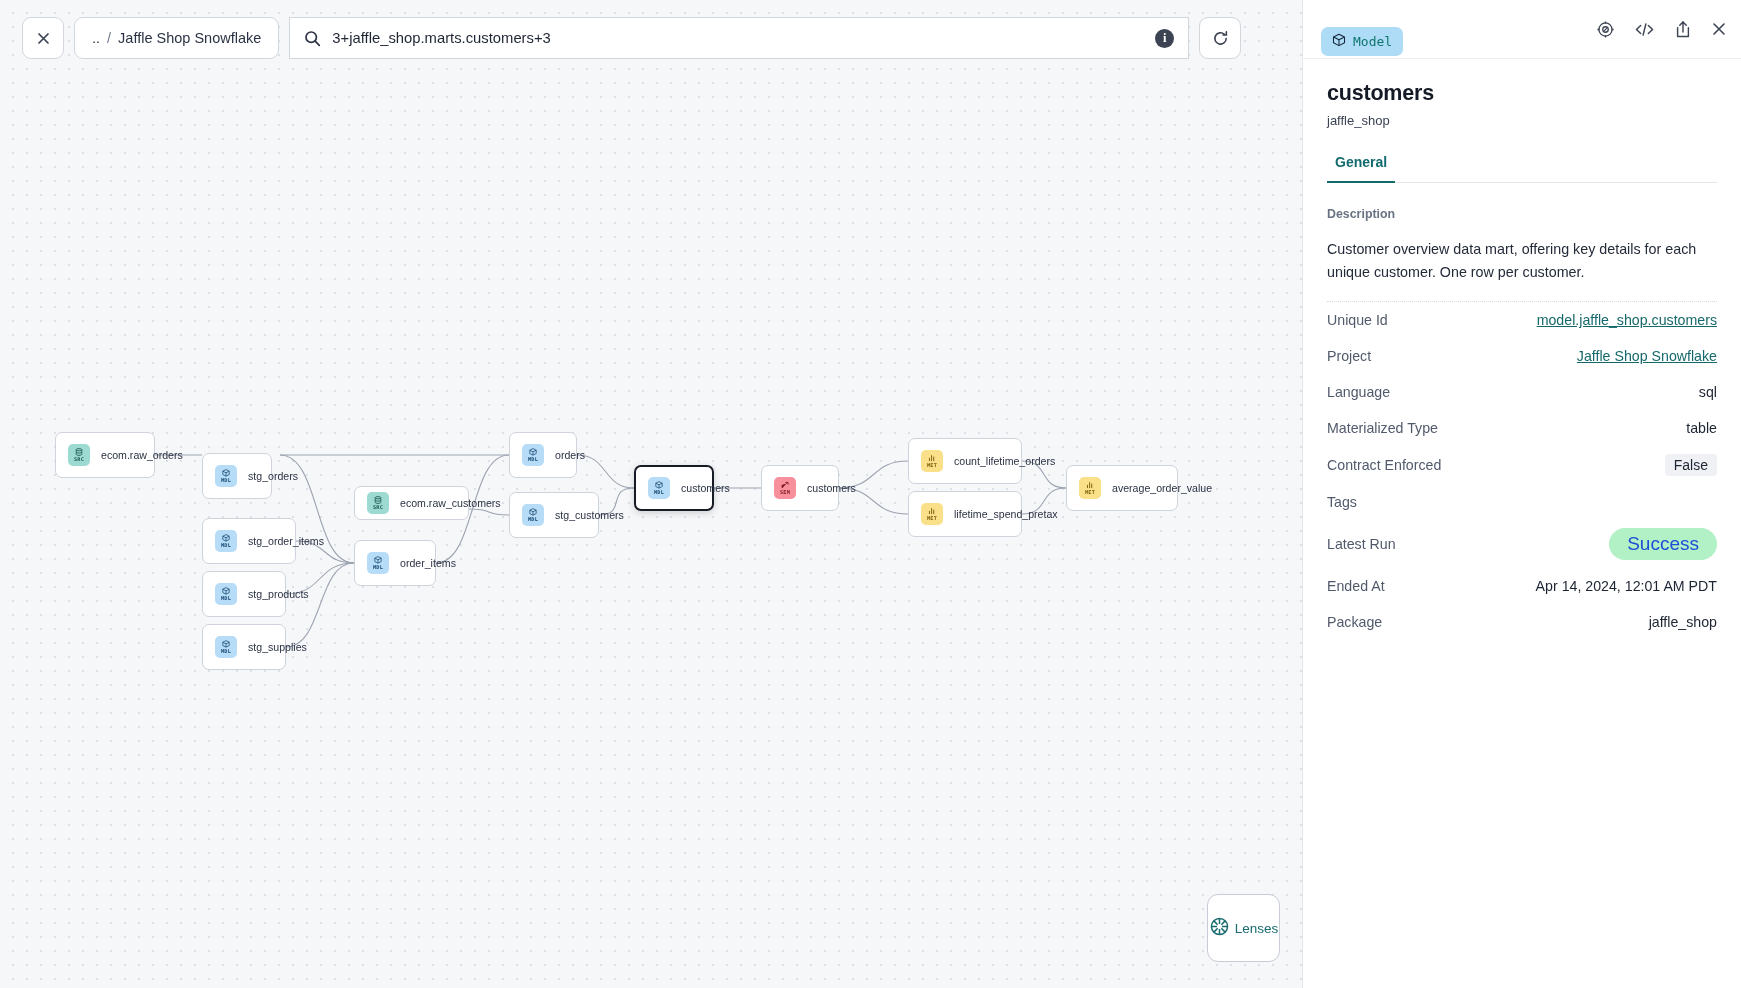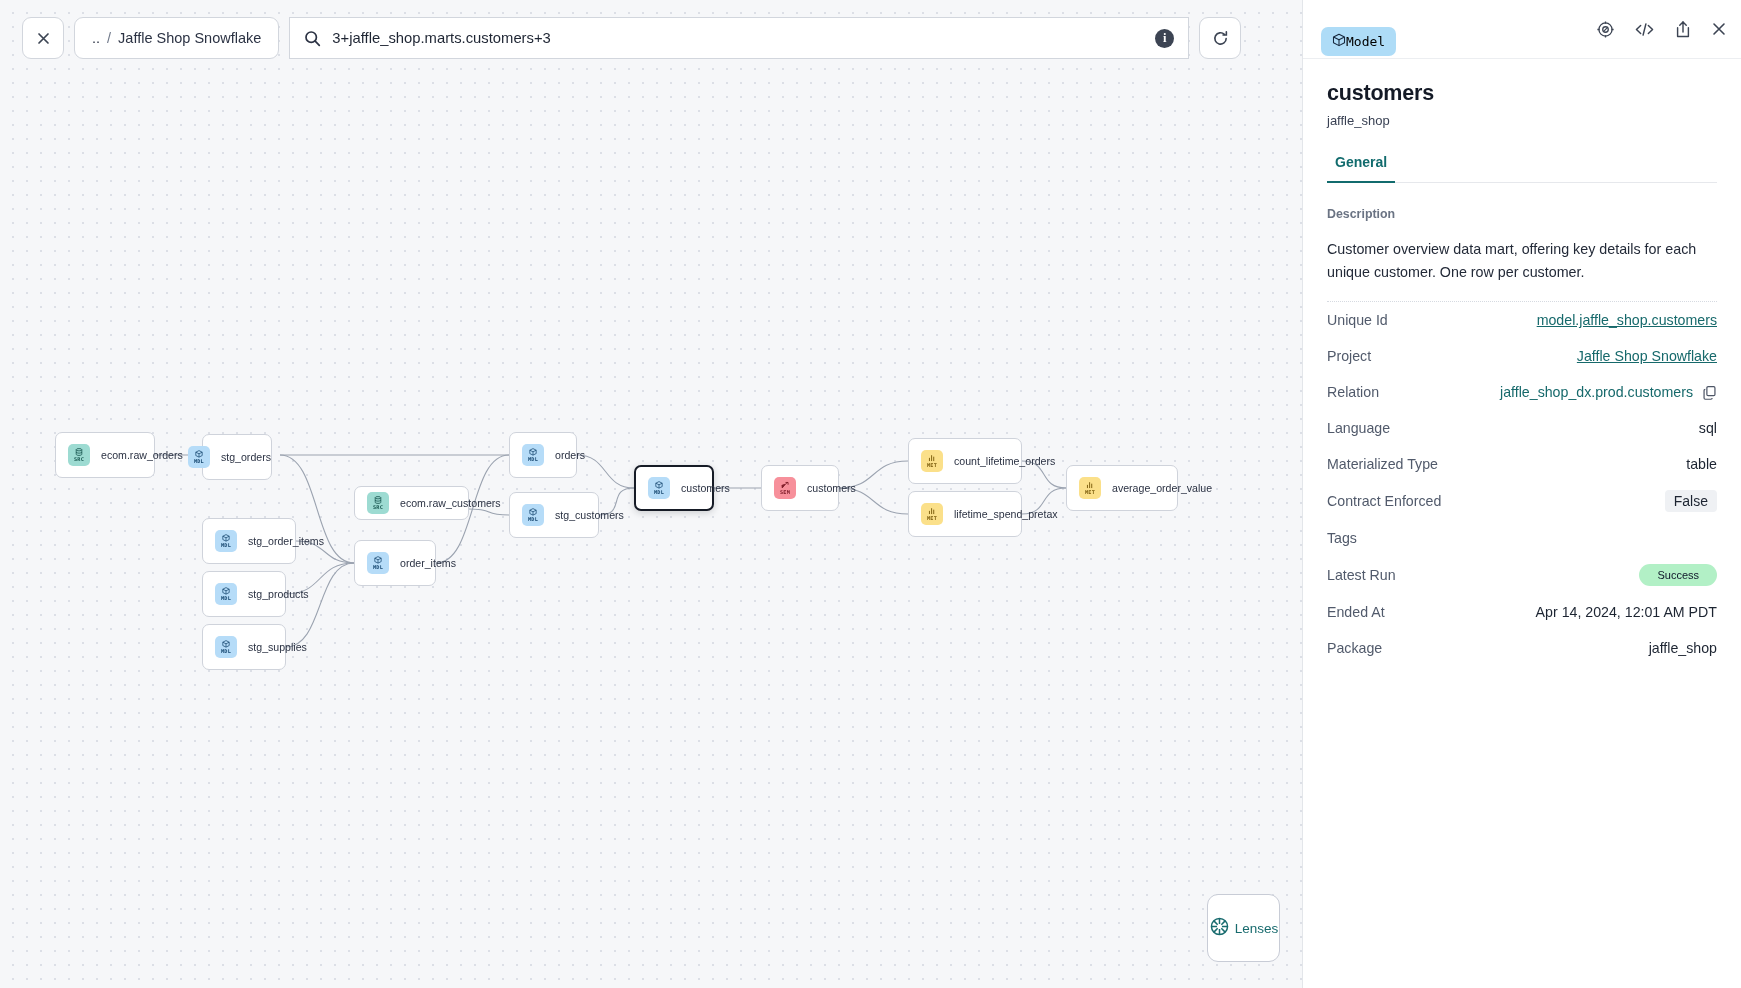--- a/index.html
+++ b/index.html
@@ -119,22 +119,22 @@
     border-left: 1px solid #e3e6ea;
     display: flex; flex-direction: column;
     position: relative;
   }
   #panel-top {
     height: 59px; flex: 0 0 59px;
     display: flex; align-items: center; padding: 0 14px 0 18px;
     border-bottom: 1px solid #eceef1;
   }
   #type-badge {
-    display: inline-flex; align-items: center; 
-    background: #aedcf7; color: #000000;
+    display: inline-flex; align-items: center; gap: 7px;
+    background: #aedcf7; color: #0f766e;
     border-radius: 7px; padding: 6px 11px;
     font-family: "DejaVu Sans Mono", monospace;
     font-size: 13px; cursor: pointer; margin-top: 24px;
   }
   #panel-top-actions { margin-left: auto; display: flex; align-items: center; gap: 19px; color: #3c4453; }
   #panel-top-actions .pt-ico { cursor: pointer; display:flex; }
 
   #panel-head { padding: 22px 24px 0 24px; }
   #panel-title { font-size: 21.5px; font-weight: bold; color: #141a26; letter-spacing: -.2px; }
   #panel-subtitle { font-size: 13px; color: #394153; margin-top: 7px; }
@@ -158,21 +158,21 @@
     min-height: 36px; padding: 8px 0;
   }
   .prop-key { font-size: 14.2px; color: #515a6b; }
   .prop-val { font-size: 14.2px; color: #1d2532; text-align: right; display:flex; align-items:center; gap:9px;padding-left:48px; }
   .prop-val.link { color: #16696b; text-decoration: underline; cursor: pointer; }
   .prop-val.link-plain { color: #16696b; cursor: pointer; }
   .chip-gray {
     background: #eff1f4; color: #1d2532; border-radius: 4px; padding: 3px 9px; font-size: 14px;
   }
   .chip-success {
-    background: #b2f0c6; color: #0f172a; border-radius: 999px; padding: 5px 18px; font-size: 11px;
+    background: #b2f0c6; color: #1d4ed8; border-radius: 999px; padding: 5px 18px; font-size: 19px;
   }
   .copy-ico { cursor: pointer; display: flex; color: #4d5566; }
 </style>
 </head>
 <body>
 
 <div id="app">
 
   <div id="canvas">
 
@@ -198,21 +198,21 @@
           <div class="badge src">
             <svg width="8" height="8" viewBox="0 0 12 12" fill="none" stroke="currentColor" stroke-width="1.2">
               <ellipse cx="6" cy="2.6" rx="4.2" ry="1.7"></ellipse>
               <path d="M1.8 2.6 V9.4 c0 .95 1.9 1.7 4.2 1.7 s4.2-.75 4.2-1.7 V2.6"></path>
               <path d="M1.8 6 c0 .95 1.9 1.7 4.2 1.7 s4.2-.75 4.2-1.7"></path>
             </svg>
             <span>SRC</span>
           </div>
           <span class="node-label">ecom.raw_orders</span>
         </div>
-        <div class="node" style="left: 202px; top: 434px; width: 70px; height: 46px; justify-content: flex-end;">
+        <div class="node" style="left: 202px; top: 453px; width: 70px; height: 46px;">
           <div class="badge mdl">
             <svg width="8" height="8" viewBox="0 0 12 12" fill="none" stroke="currentColor" stroke-width="1.1" stroke-linejoin="round">
               <path d="M6 .9 L10.8 3.3 L6 5.7 L1.2 3.3 Z"></path>
               <path d="M1.2 3.3 V8.3 L6 10.7 V5.7"></path>
               <path d="M10.8 3.3 V8.3 L6 10.7"></path>
             </svg>
             <span>MDL</span>
           </div>
           <span class="node-label">stg_orders</span>
         </div>
@@ -453,32 +453,20 @@
               <span>model.jaffle_shop.customers</span>
             </div>
           </div>
           <div class="prop-row">
             <div class="prop-key">Project</div>
             <div class="prop-val link">
               <span>Jaffle Shop Snowflake</span>
             </div>
           </div>
           <div class="prop-row">
-            <div class="prop-key">Relation</div>
-            <div class="prop-val link-plain">
-              <span>jaffle_shop_dx.prod.customers</span>
-              <span class="copy-ico">
-                <svg width="15" height="15" viewBox="0 0 16 16" fill="none" stroke="currentColor" stroke-width="1.3" stroke-linejoin="round">
-                  <rect x="5.2" y="1.8" width="8.6" height="9.6" rx="1.3"></rect>
-                  <path d="M10.8 13.9 a1.3 1.3 0 0 1-1.3 1.3 H3.5 a1.3 1.3 0 0 1-1.3-1.3 V6 a1.3 1.3 0 0 1 1.3-1.3"></path>
-                </svg>
-              </span>
-            </div>
-          </div>
-          <div class="prop-row">
             <div class="prop-key">Language</div>
             <div class="prop-val">
               <span>sql</span>
             </div>
           </div>
           <div class="prop-row">
             <div class="prop-key">Materialized Type</div>
             <div class="prop-val">
               <span>table</span>
             </div>

